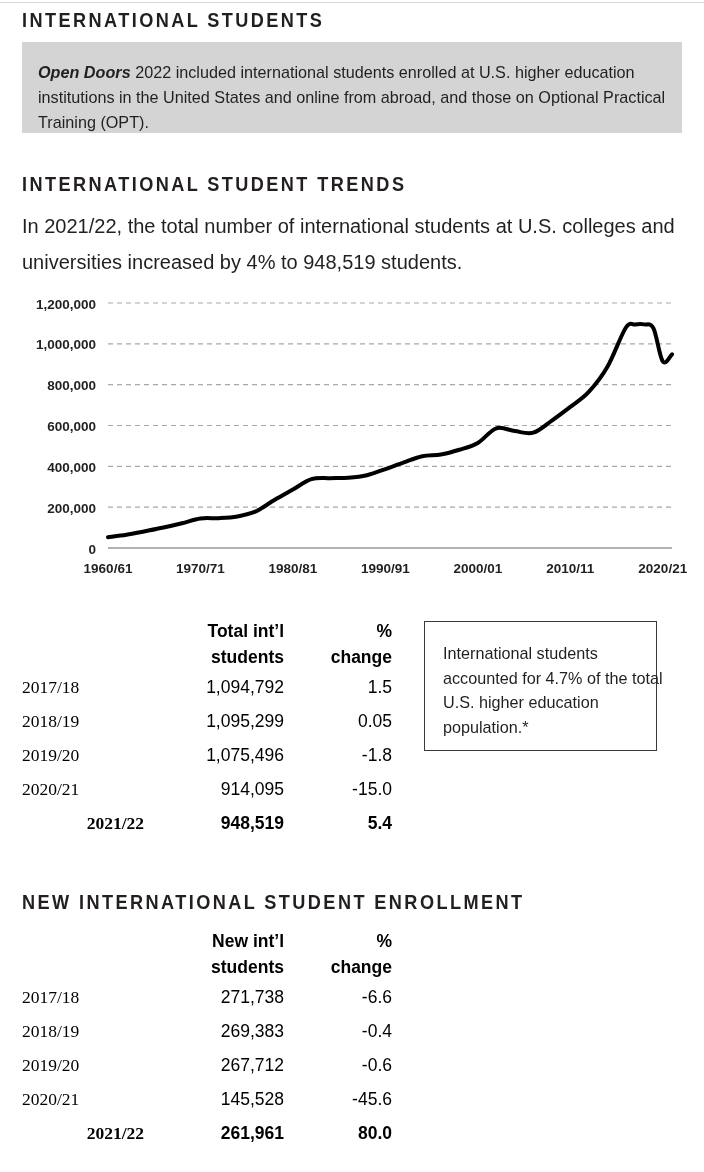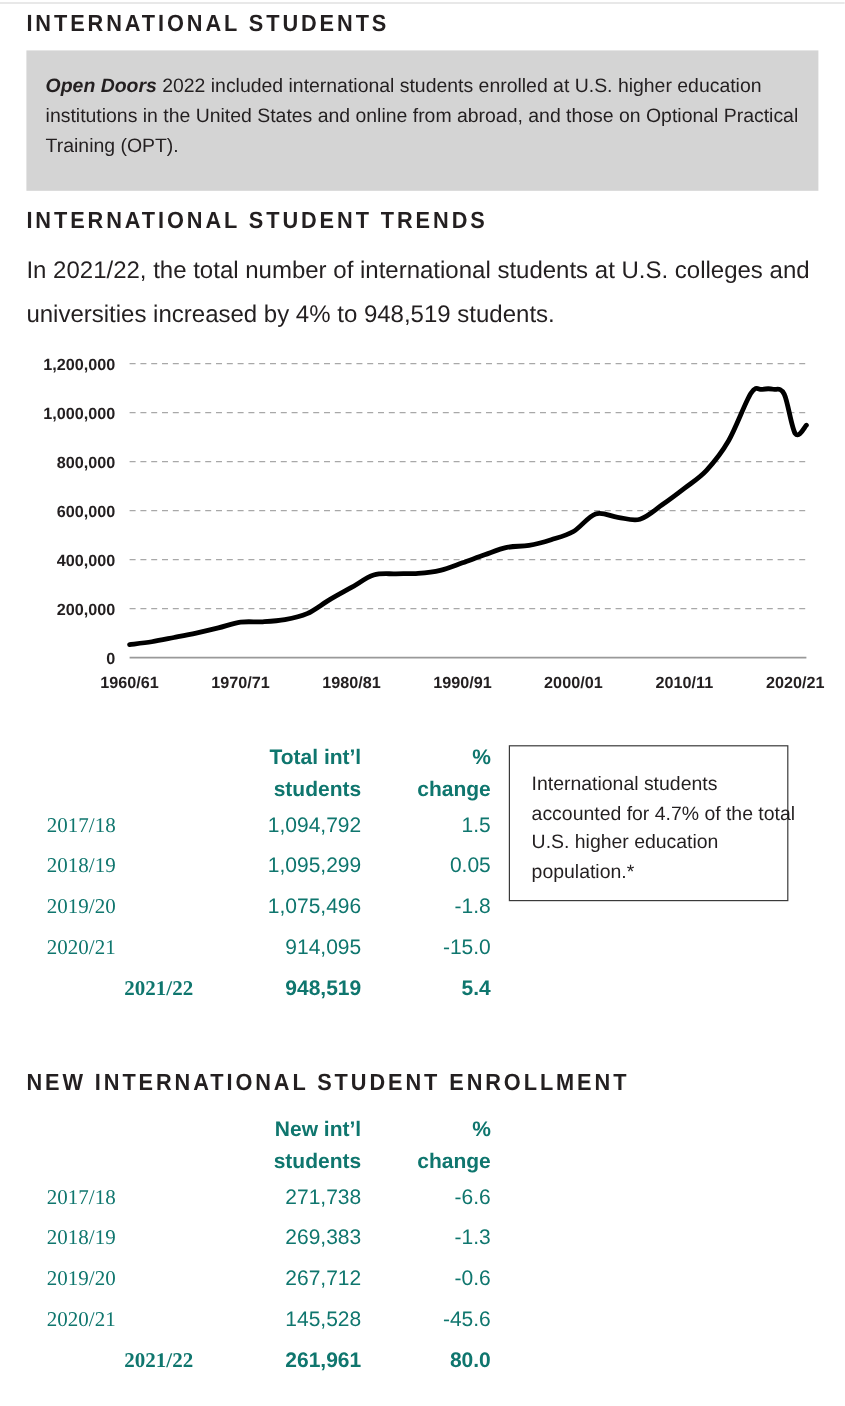--- a/index.html
+++ b/index.html
@@ -36,21 +36,21 @@
     transform-origin: left center;
   }
   #head-main   { top: 9px;  left: 22px; }
   #head-trends { top: 173px; left: 22px; }
   #head-new    { top: 891px; left: 22px; }
 
   
   .gray-box {
     position: absolute;
     top: 42px; left: 22px;
-    width: 660px; height: 117px;
+    width: 660px; height: 91px;
     background: #d4d4d4;
   }
   .gray-box-text {
     position: absolute;
     top: 18px; left: 16px;
     width: 634px;
     font-size: 16.2px;
     line-height: 25px;
     color: #231f20;
   }
@@ -72,22 +72,21 @@
     top: 288px; left: 0;
     width: 704px; height: 290px;
   }
   .chart-svg { display: block; }
 
   
   .data-table {
     position: absolute;
     border-collapse: collapse;
     font-size: 17.5px;
-    color: #0f766e;
-    margin-left: 17px;
+    color: #000000;
   }
   #table-total { top: 618px; left: 22px; width: 370px; }
   #table-new   { top: 928px; left: 22px; width: 370px; }
   .data-table th {
     font-weight: 700;
     text-align: right;
     padding: 0;
     line-height: 26px;
     vertical-align: bottom;
   }
@@ -232,21 +231,21 @@
     </thead>
     <tbody id="tbody-new">
         <tr>
           <td class="year col-year">2017/18</td>
           <td class="col-value">271,738</td>
           <td class="col-change">-6.6</td>
         </tr>
         <tr>
           <td class="year col-year">2018/19</td>
           <td class="col-value">269,383</td>
-          <td class="col-change">-1.3</td>
+          <td class="col-change">-0.4</td>
         </tr>
         <tr>
           <td class="year col-year">2019/20</td>
           <td class="col-value">267,712</td>
           <td class="col-change">-0.6</td>
         </tr>
         <tr>
           <td class="year col-year">2020/21</td>
           <td class="col-value">145,528</td>
           <td class="col-change">-45.6</td>

